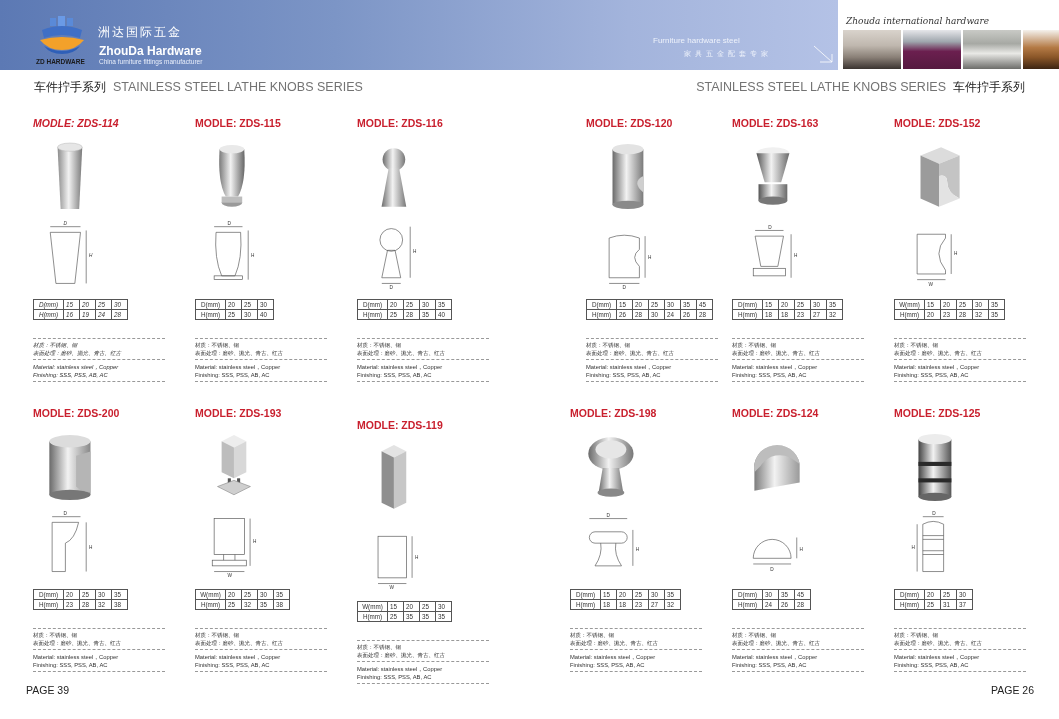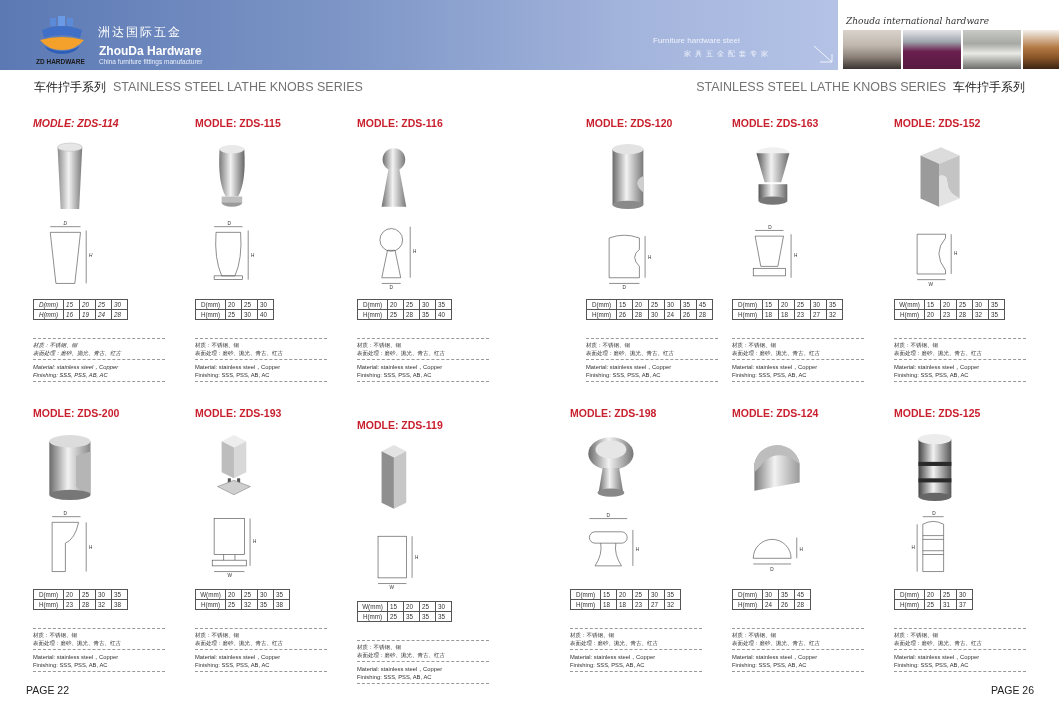--- a/index.html
+++ b/index.html
@@ -647,14 +647,14 @@
     <div class="dash" style="top:221px"></div>
     <div class="mat cnt" style="top:224px">材质：不锈钢、铜</div>
     <div class="mat cnt" style="top:232px">表面处理：磨砂、抛光、青古、红古</div>
     <div class="dash" style="top:242px"></div>
     <div class="mat" style="top:246px">Material: stainless steel，Copper</div>
     <div class="mat" style="top:254px">Finishing: SSS, PSS, AB, AC</div>
     <div class="dash" style="top:264px"></div>
   </div>
   </div>
 
-<div class="page-left">PAGE  22</div>
+<div class="page-left">PAGE  39</div>
 <div class="page-right">PAGE  26</div>
 
 </body></html>

